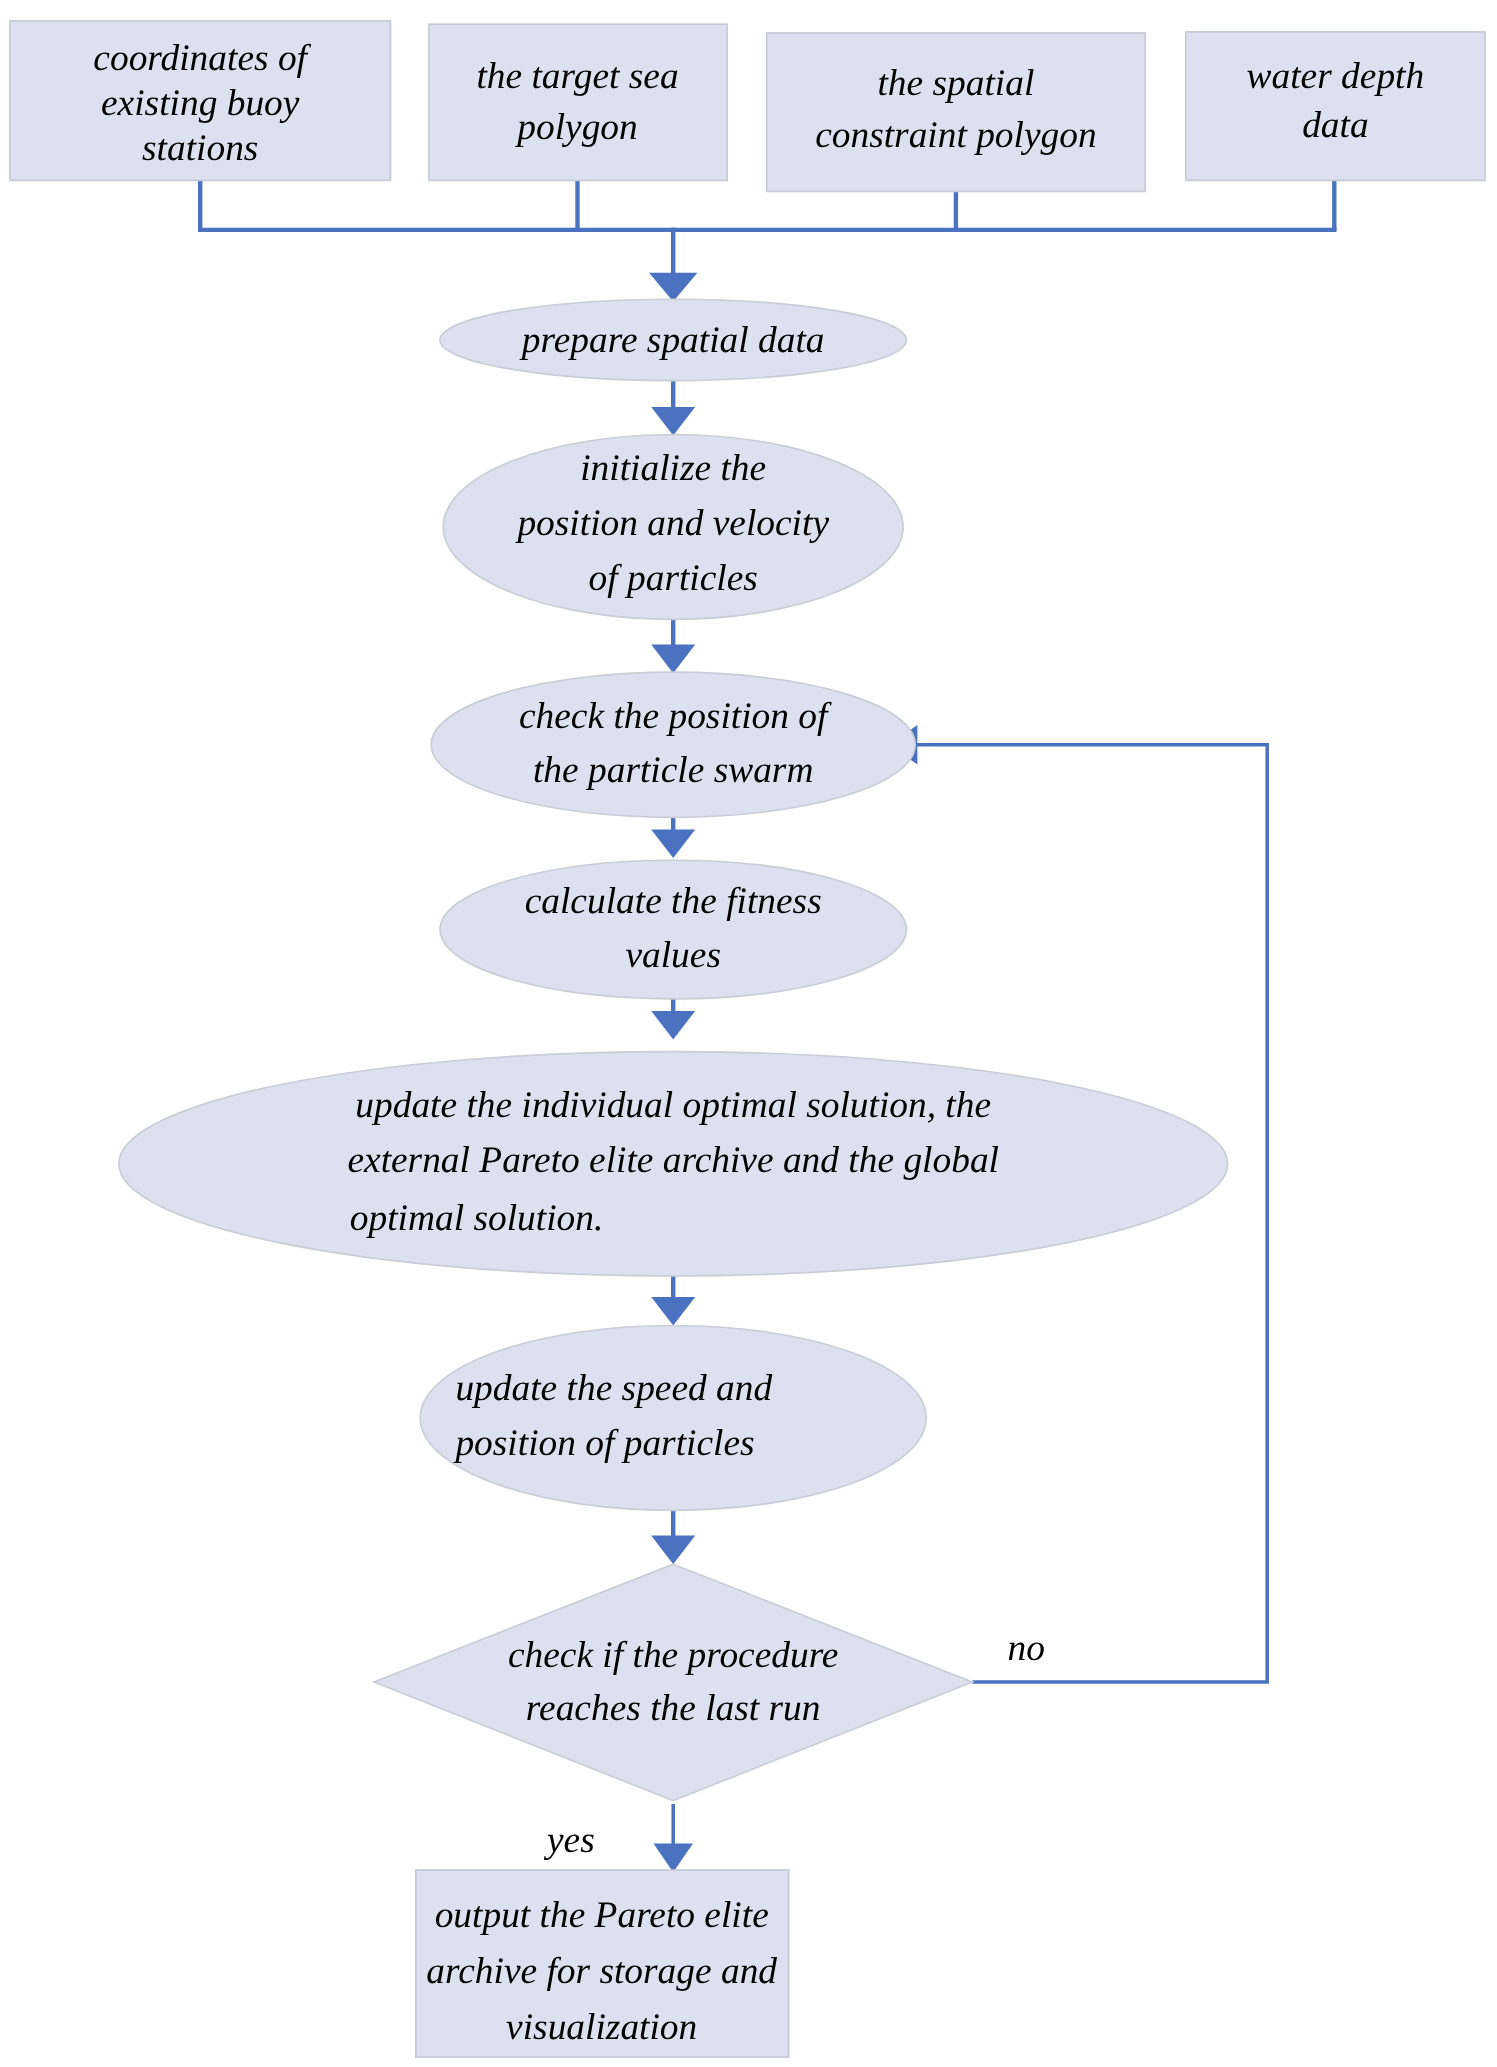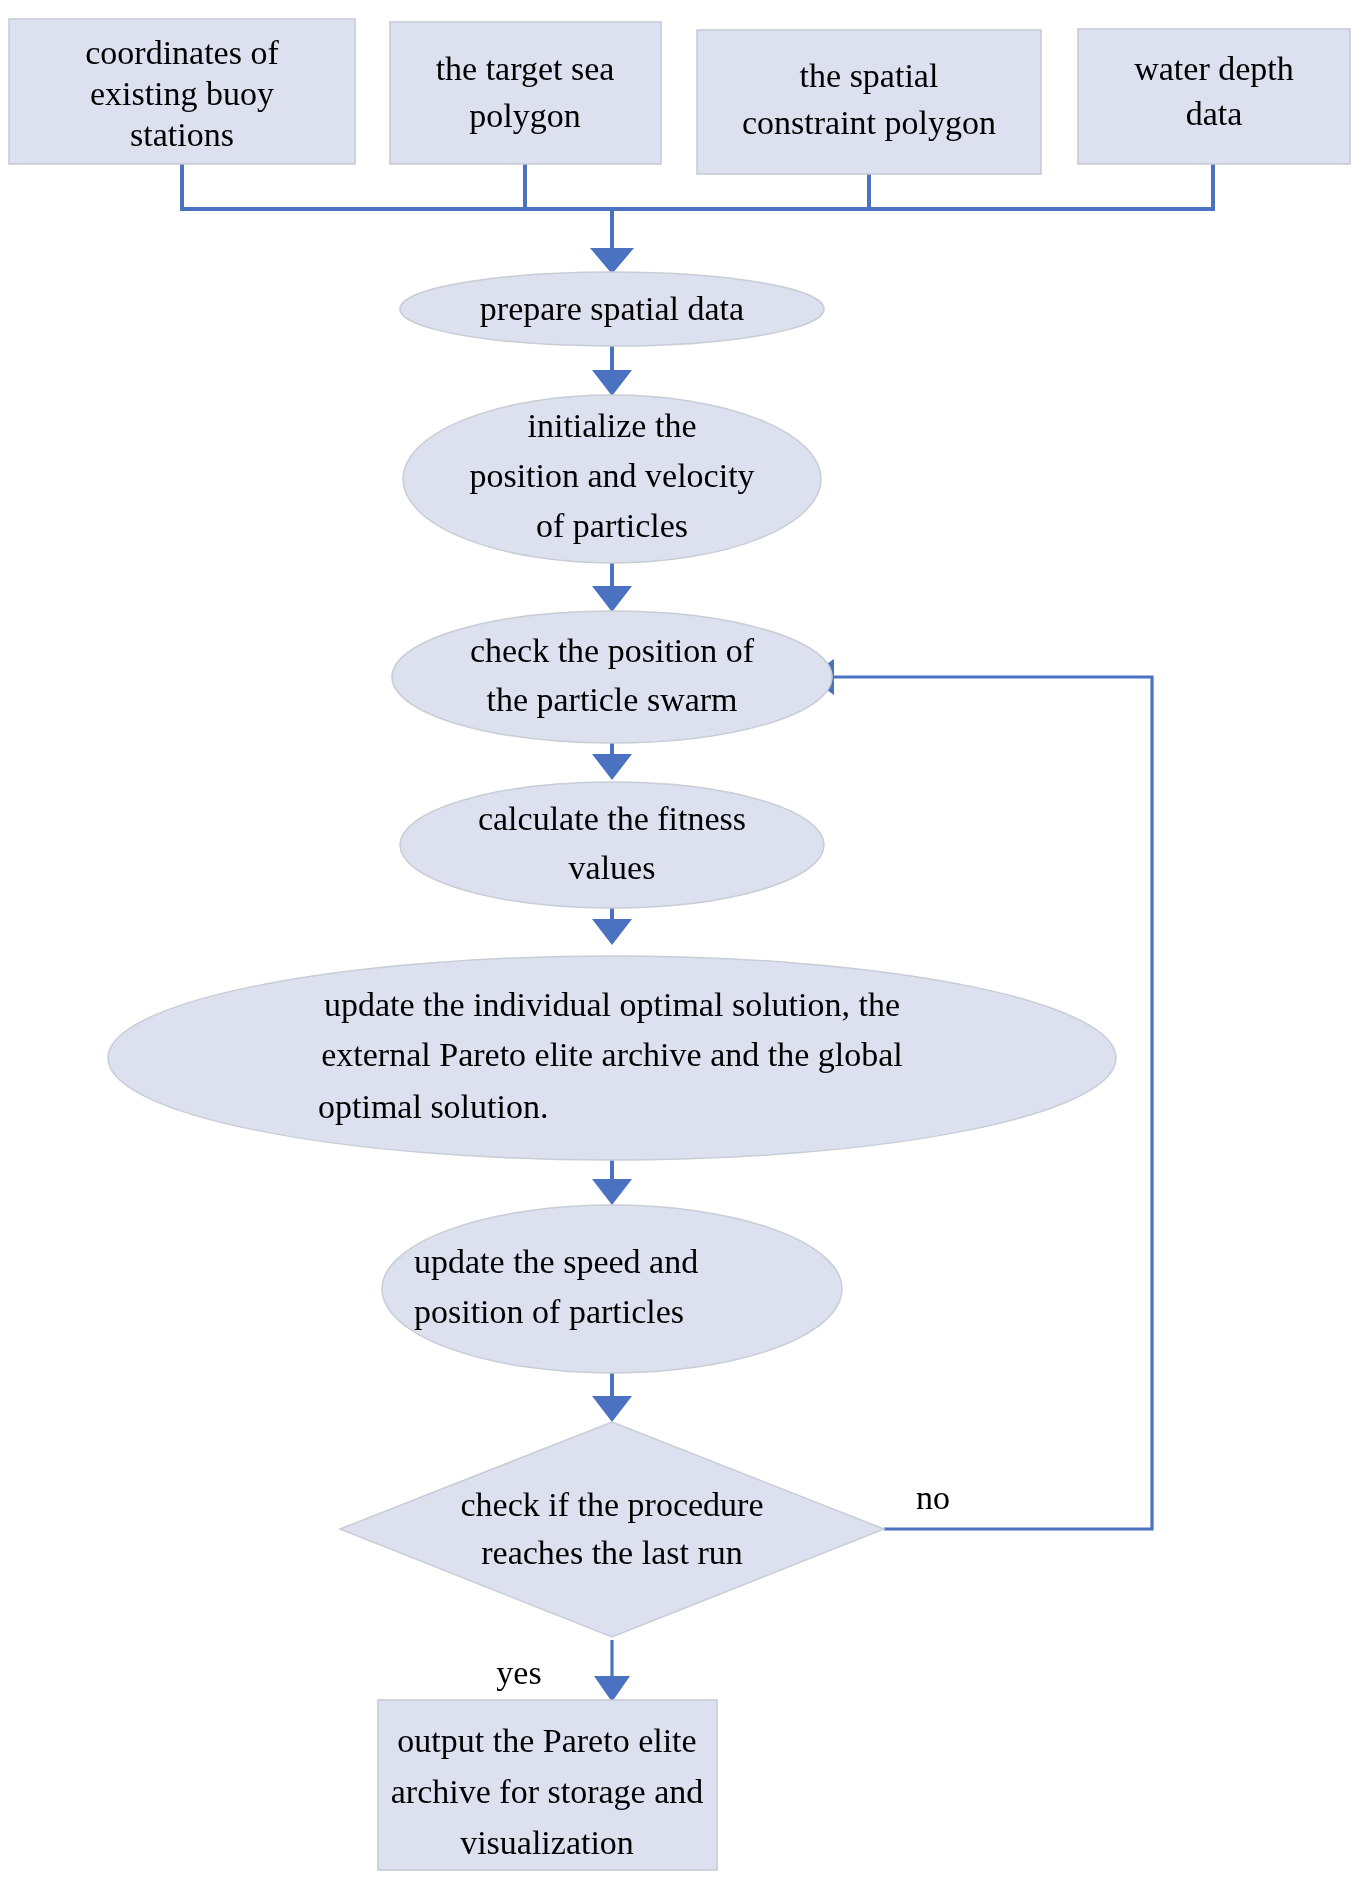--- a/index.html
+++ b/index.html
@@ -10,20 +10,21 @@
   body {
     width: 1361px;
     height: 1879px;
     font-family: "Liberation Serif", "DejaVu Serif", serif;
     overflow: hidden;
   }
   #flowchart-root {
     position: relative;
     width: 1361px;
     height: 1879px;
+    font-style: italic;
   }
   svg#flow-svg {
     display: block;
     width: 1361px;
     height: 1879px;
   }
   .node-shape {
     fill: #dce0ef;
     stroke: #c8cdd6;
     stroke-width: 1.5;

